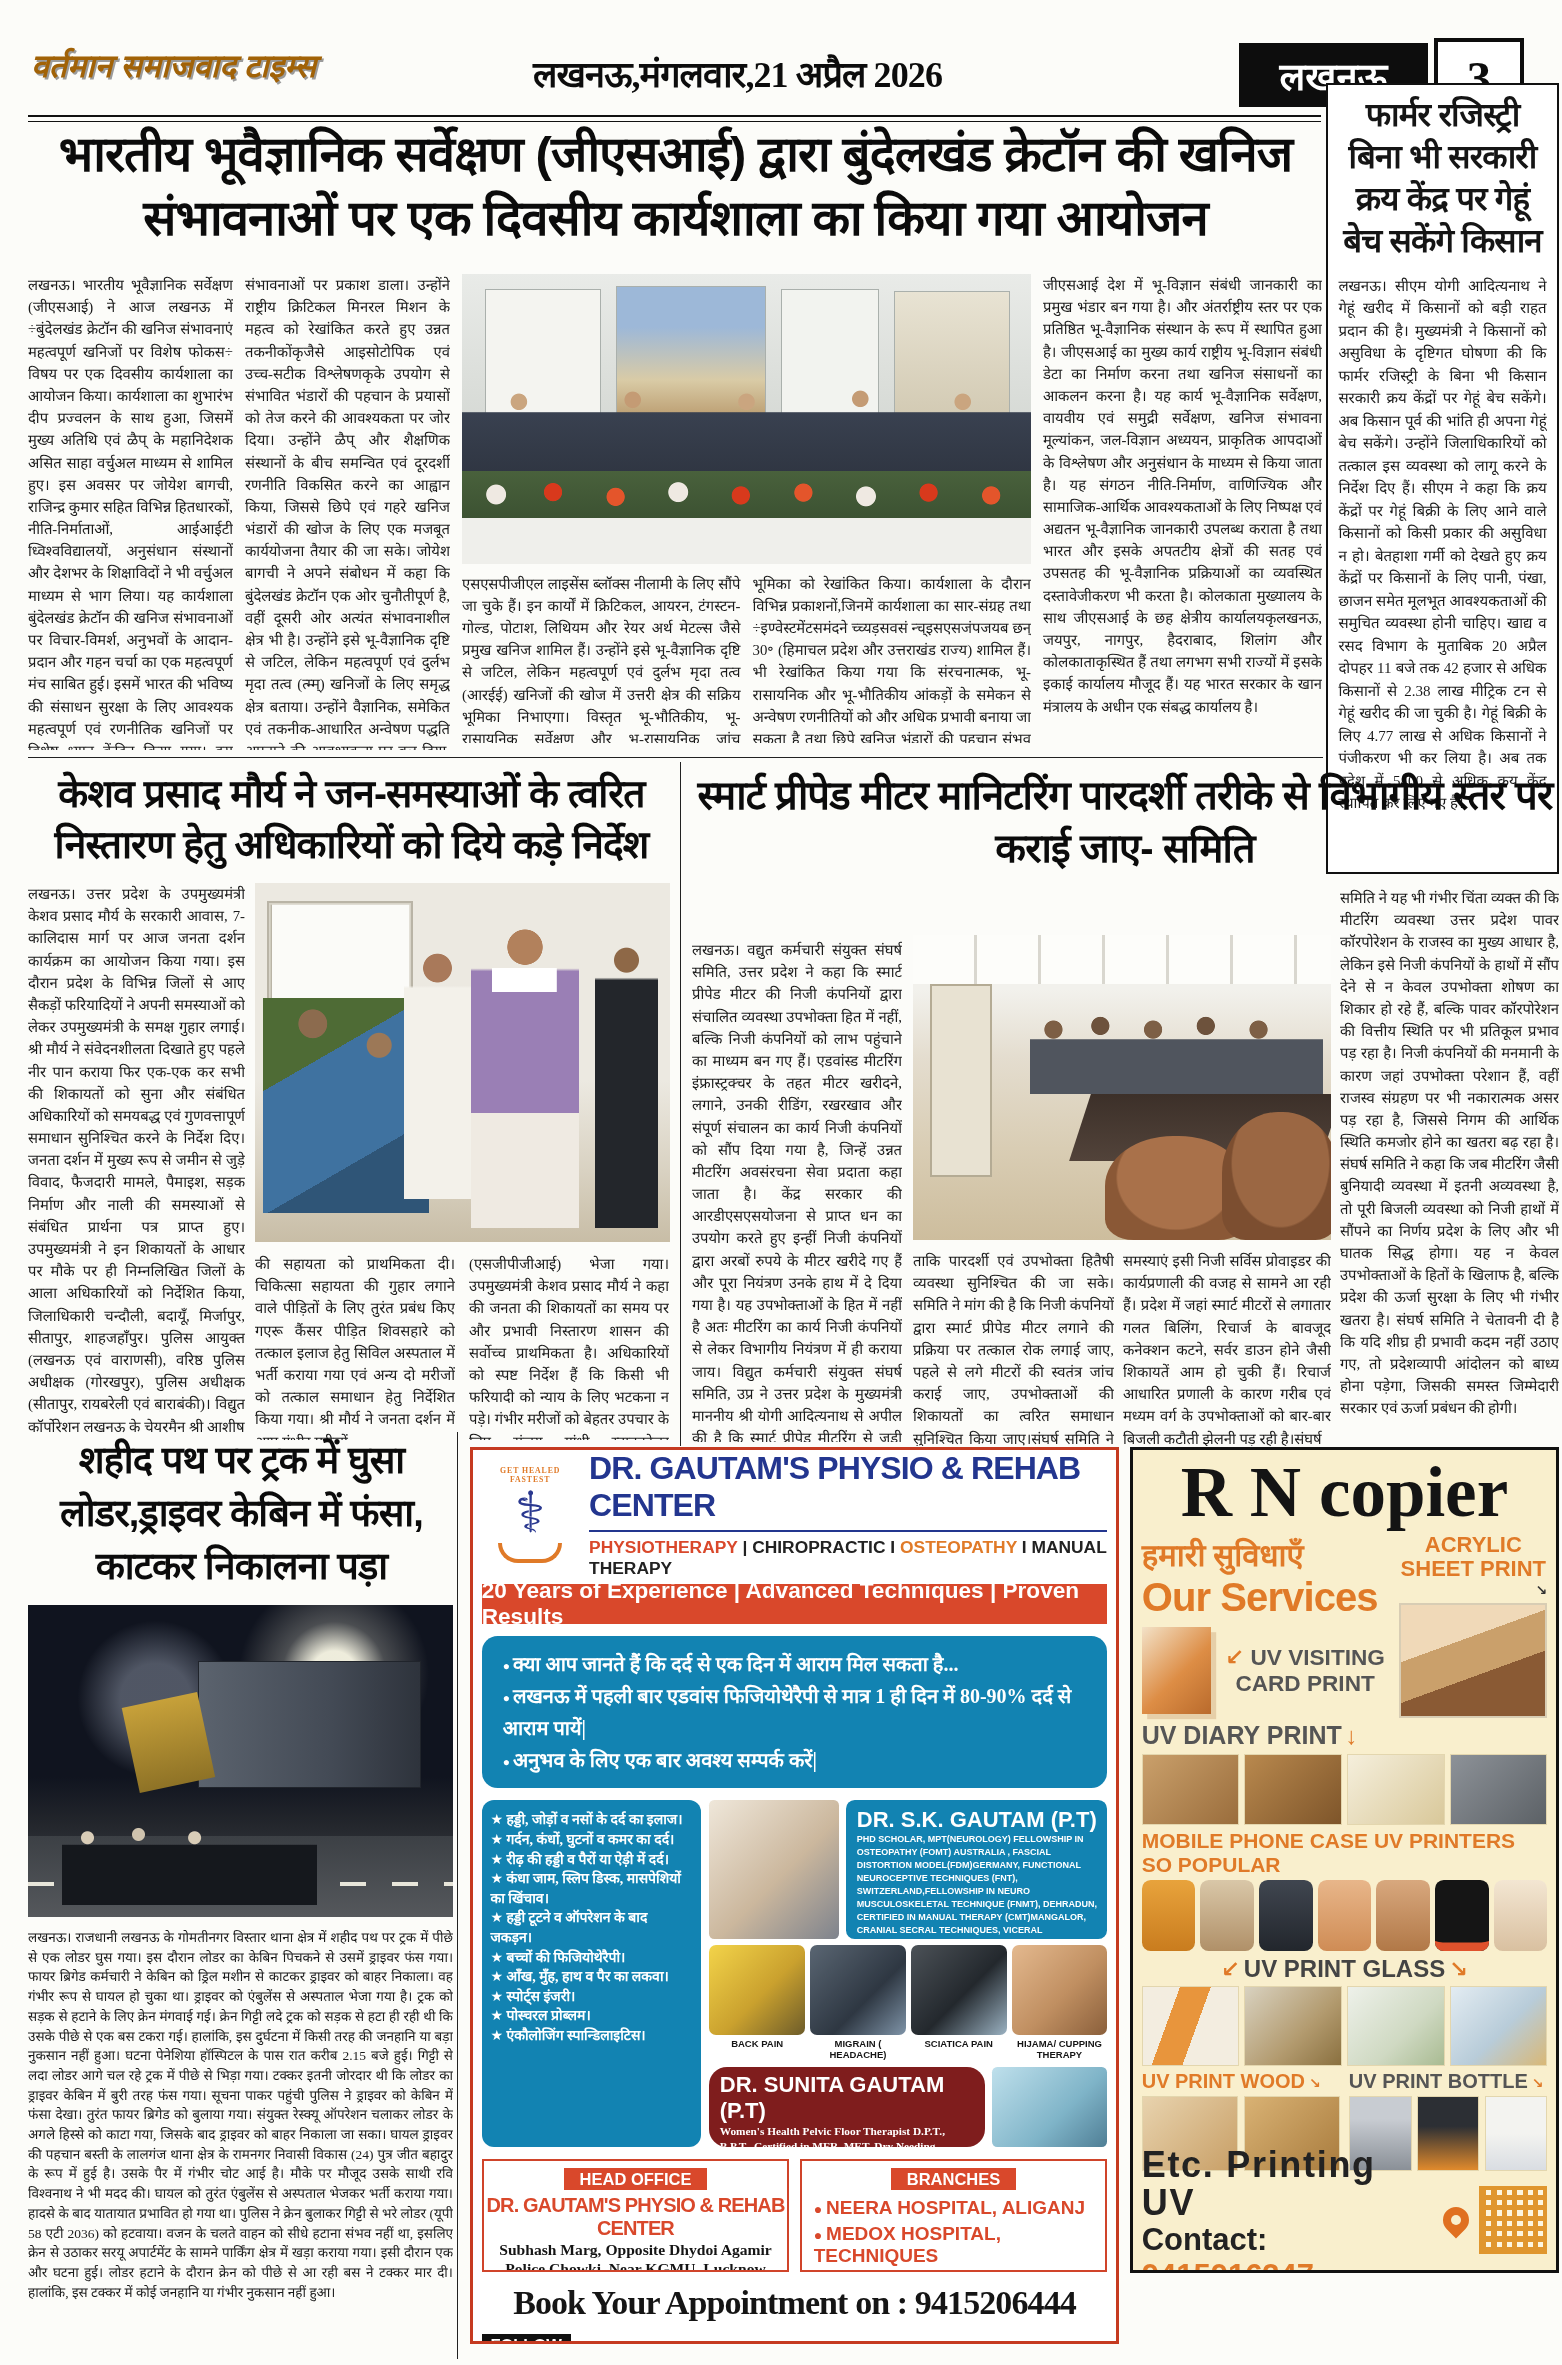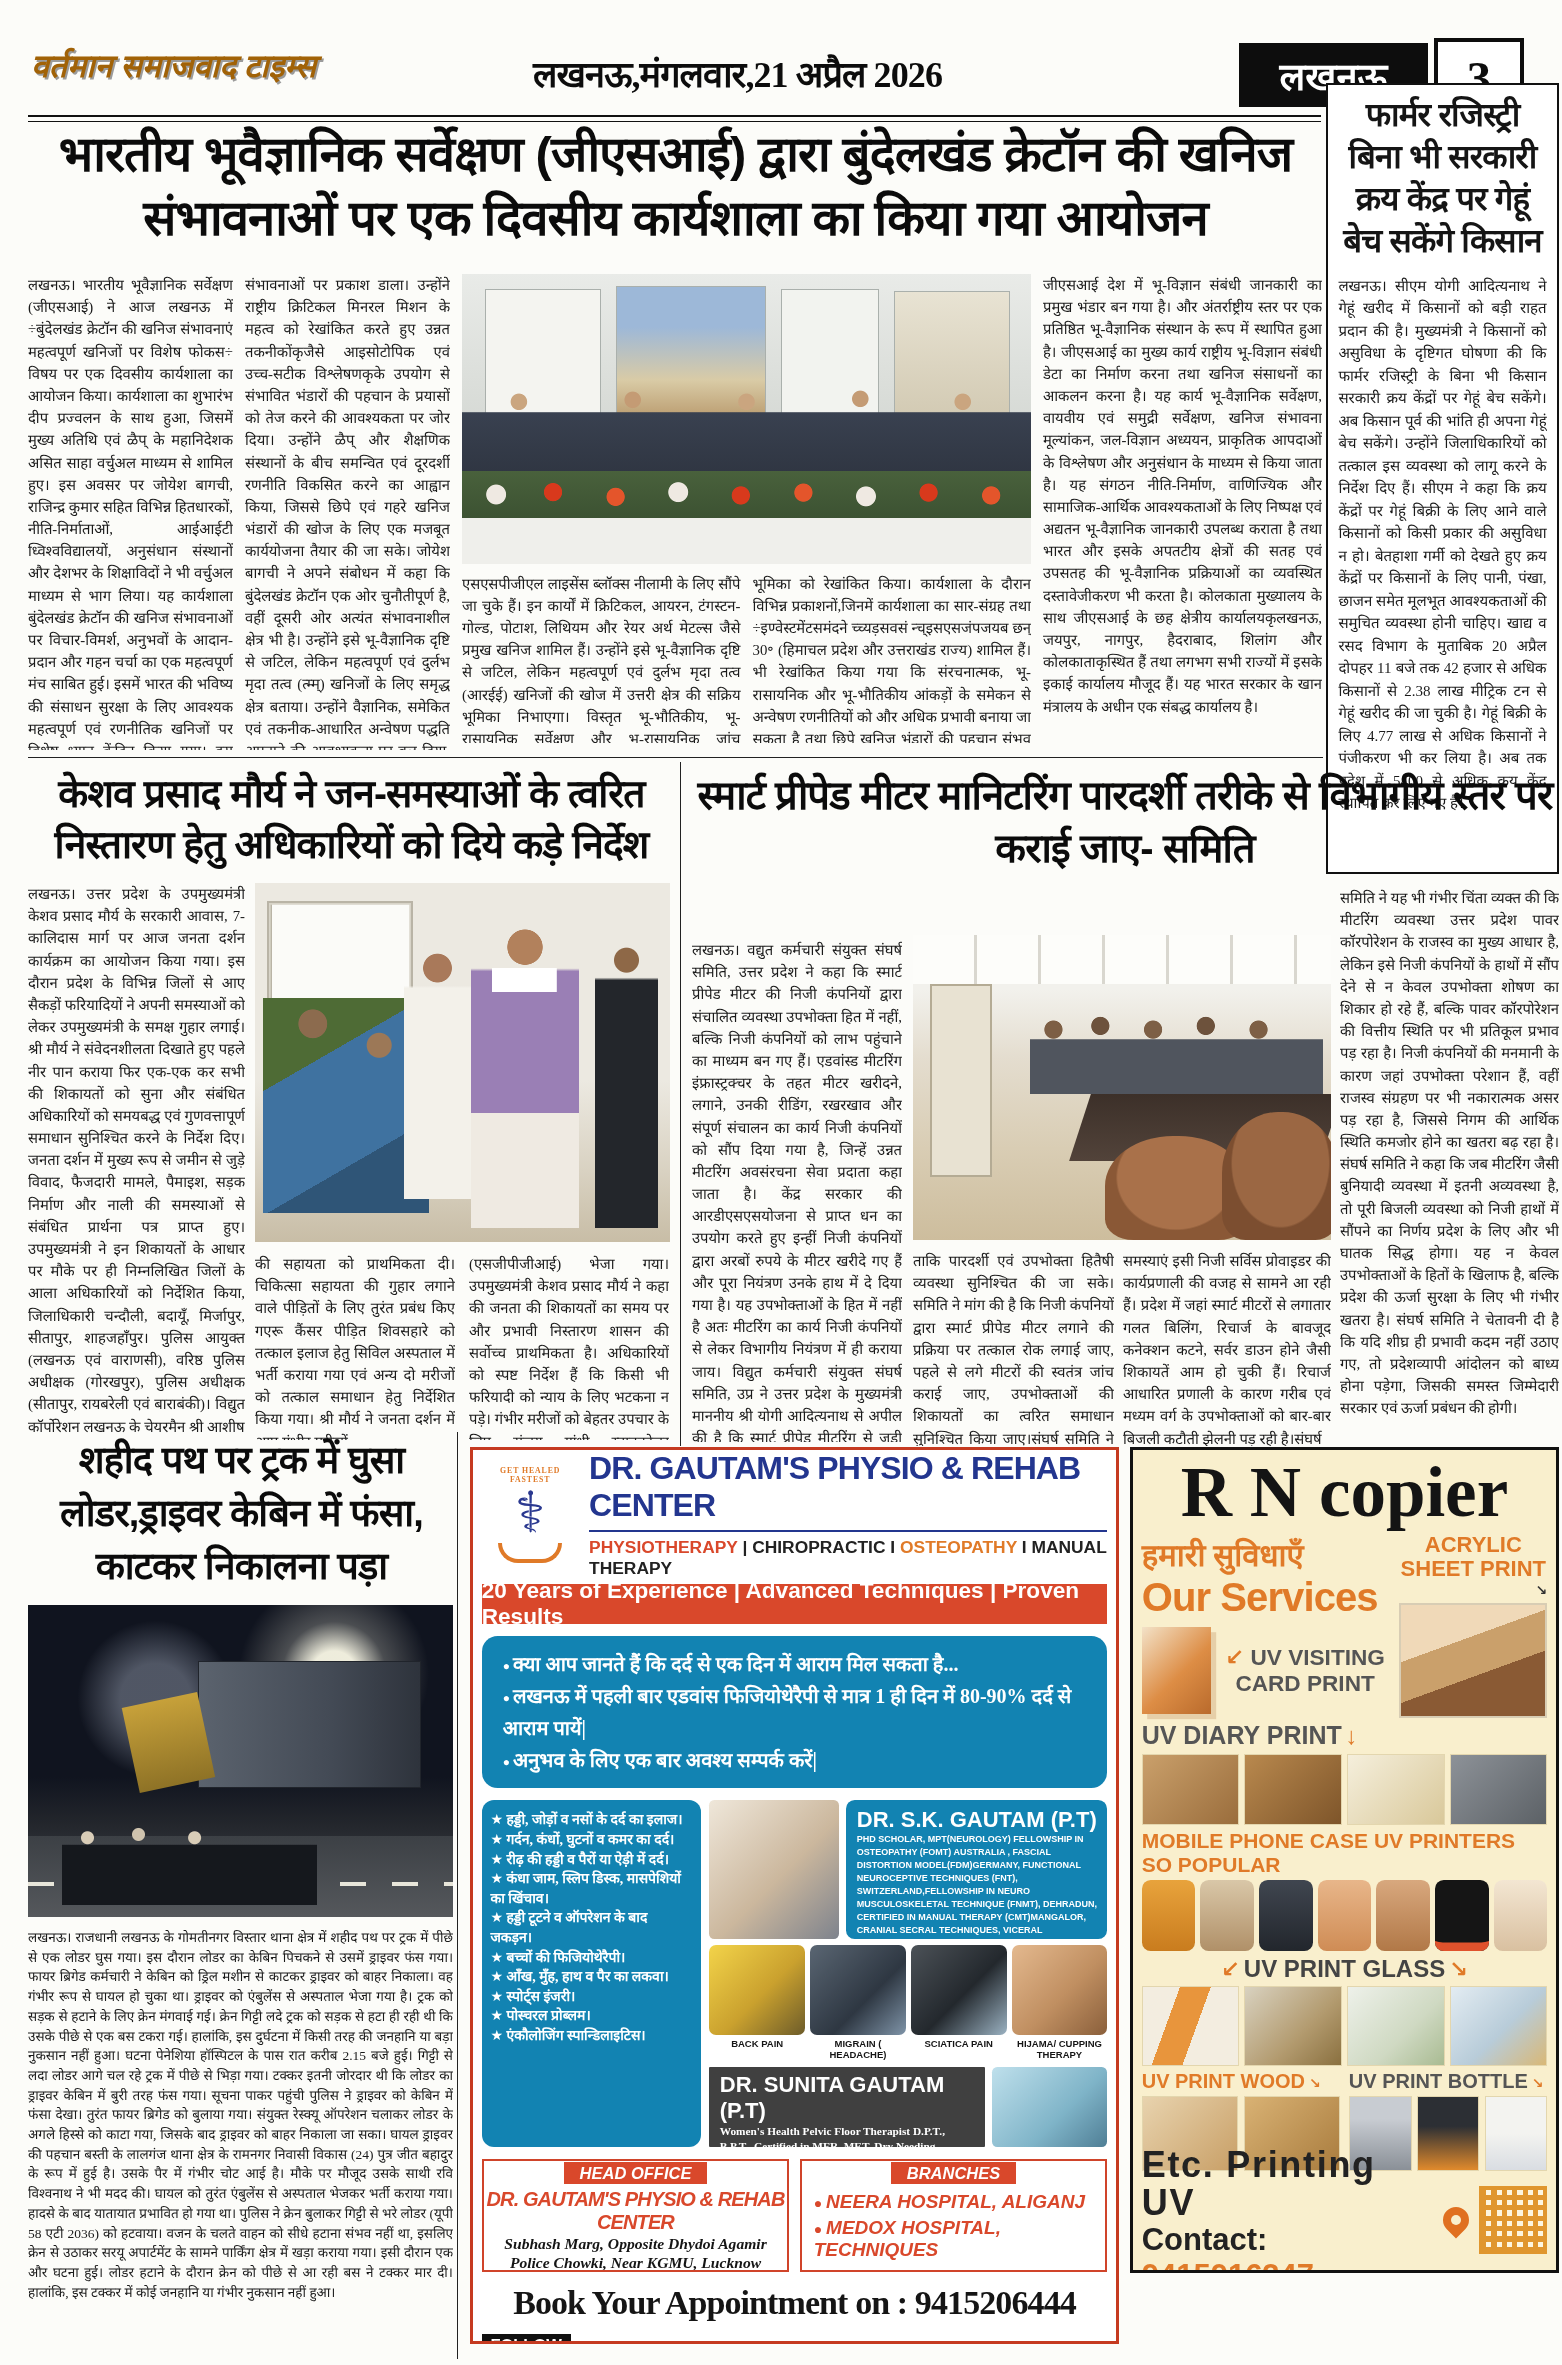--- a/index.html
+++ b/index.html
@@ -45,24 +45,24 @@
   .ph-dr1{display:flex;gap:7px;height:139px;border-radius:25px;}
   .ph-dr1-photo{width:130px;border-radius:5.2px;background:linear-gradient(135deg,#efe7da,#cbb79d 55%,#7e838d);}
   .ph-dr1-box{flex:1;background:#1283b2;border-radius:8.7px;padding:7px 10.4px;color:#fff;overflow:hidden;}
   .ph-dr-name{font-size:22px;font-weight:800;font-family:"Liberation Sans",sans-serif;}
   .ph-dr-creds{font-size:9px;line-height:1.45;font-weight:700;text-transform:uppercase;font-family:"Liberation Sans",sans-serif;}
   .ph-thumbs{display:flex;gap:5.2px;height:116px;}
   .ph-thumb{flex:1;display:flex;flex-direction:column;gap:2.6px;}
   .ph-thumb .img{height:90px;border-radius:7px;}
   .ph-cap{font-size:9.5px;font-weight:800;text-align:center;font-family:"Liberation Sans",sans-serif;}
   .ph-dr2{display:flex;gap:7px;height:80px;}
-  .ph-dr2-box{flex:1;background:#404040;border-radius:1px;padding:5.2px 10.4px;color:#fff;overflow:hidden;}
+  .ph-dr2-box{flex:1;background:#7f1d1d;border-radius:18px;padding:5.2px 10.4px;color:#fff;overflow:hidden;}
   .ph-dr2-photo{width:115px;border-radius:5.2px;background:linear-gradient(135deg,#bfe0ec,#7fb4c8 60%,#4f7e95);}
   .ph-offices{display:flex;gap:10.4px;height:113px;}
-  .ph-office{flex:1;border:2.6px solid #d0442a;text-align:center;padding-top:1px;box-sizing:border-box;overflow:hidden;font-style:italic;}
+  .ph-office{flex:1;border:2.6px solid #d0442a;text-align:center;padding-top:7px;box-sizing:border-box;overflow:hidden;}
   .ph-chip{display:inline-block;background:#d9482b;color:#fff;font-size:16.5px;font-weight:800;font-family:"Liberation Sans",sans-serif;padding:1.7px 15.6px;margin-bottom:3.5px;}
   .ph-off-name{color:#d9482b;font-size:20px;font-weight:800;font-family:"Liberation Sans",sans-serif;letter-spacing:-0.9px;}
   .ph-off-addr{font-size:15.6px;font-weight:700;line-height:1.25;}
   .ph-branch{color:#d9482b;font-size:19px;font-weight:800;font-family:"Liberation Sans",sans-serif;text-align:left;padding-left:12px;margin-top:3.5px;}
   .ph-branch::before{content:"● ";color:#d9482b;font-size:14px;}
   .ph-appt{font-size:34px;font-weight:800;text-align:center;letter-spacing:-0.9px;}
   .ph-follow{display:flex;align-items:center;gap:7.8px;font-size:16.5px;font-family:"Liberation Sans",sans-serif;}
   .fl-chip{background:#111;color:#fff;font-weight:800;font-size:16.5px;padding:1.7px 8.7px;}
   .soc{width:21px;height:21px;border-radius:4.3px;color:#fff;display:flex;align-items:center;justify-content:center;font-size:13px;font-weight:800;}
   .soc.fb{background:#3b5998;}.soc.yt{background:#d42620;border-radius:6px;}

